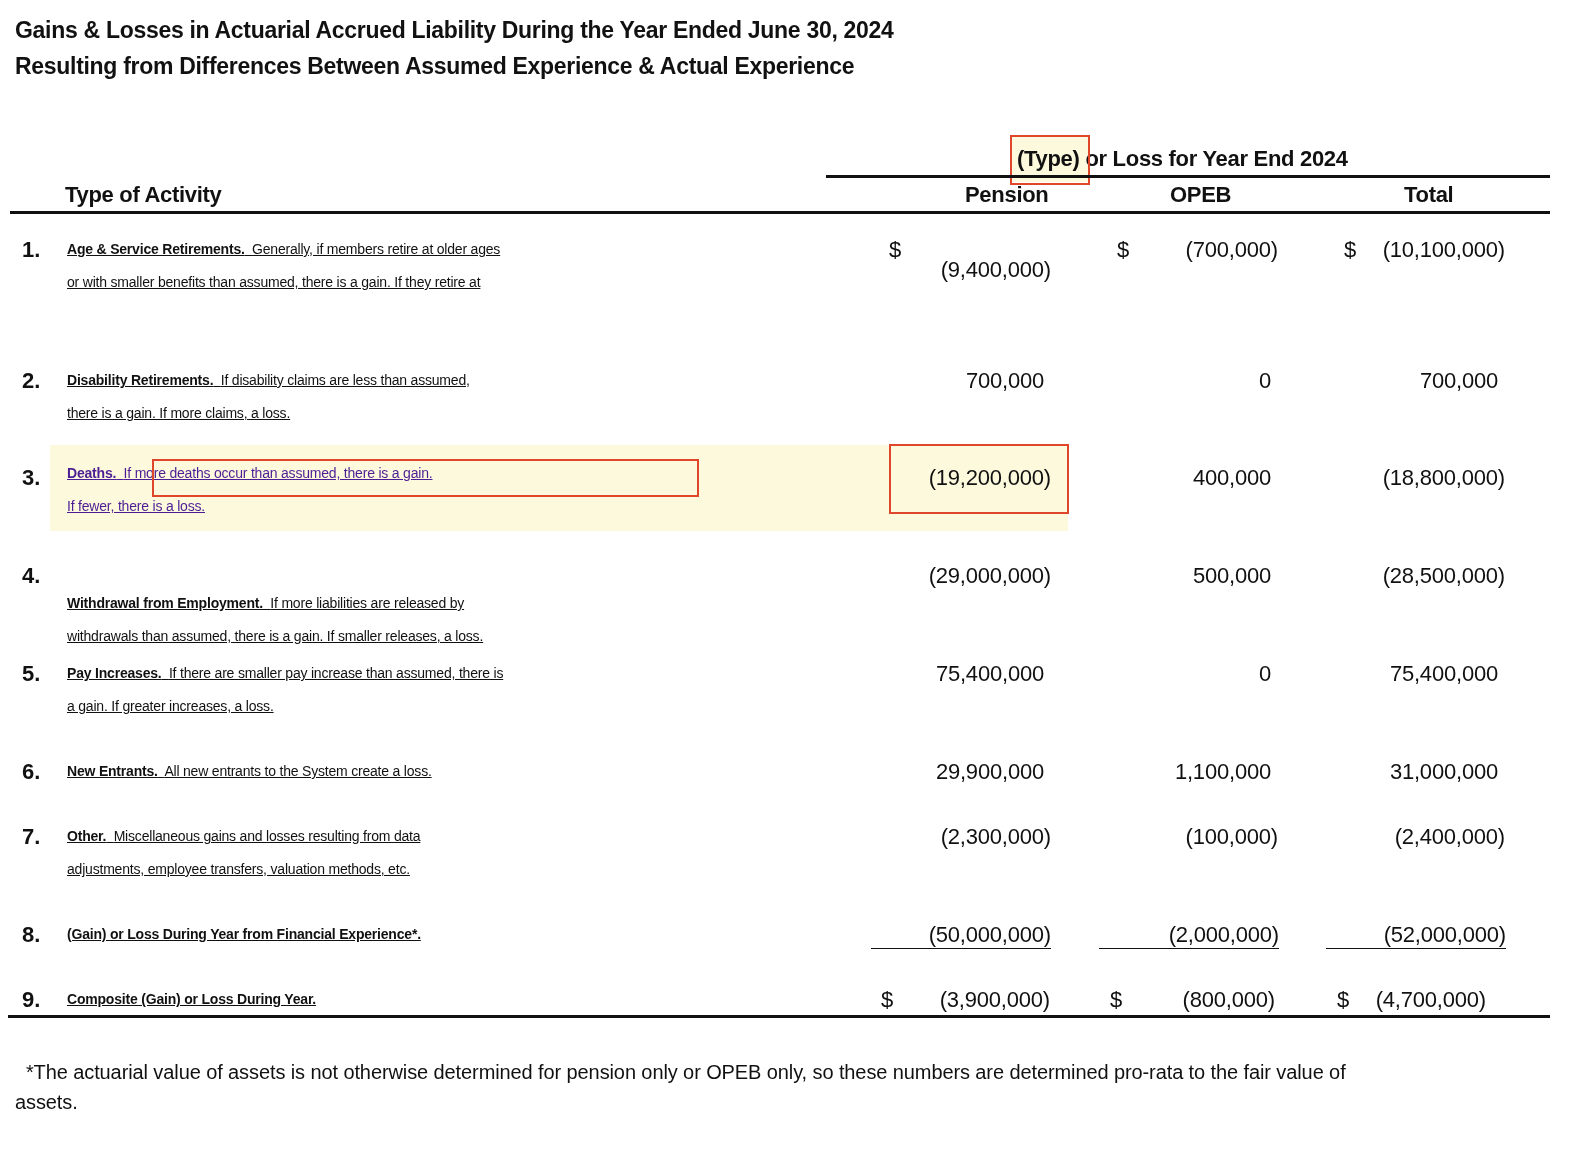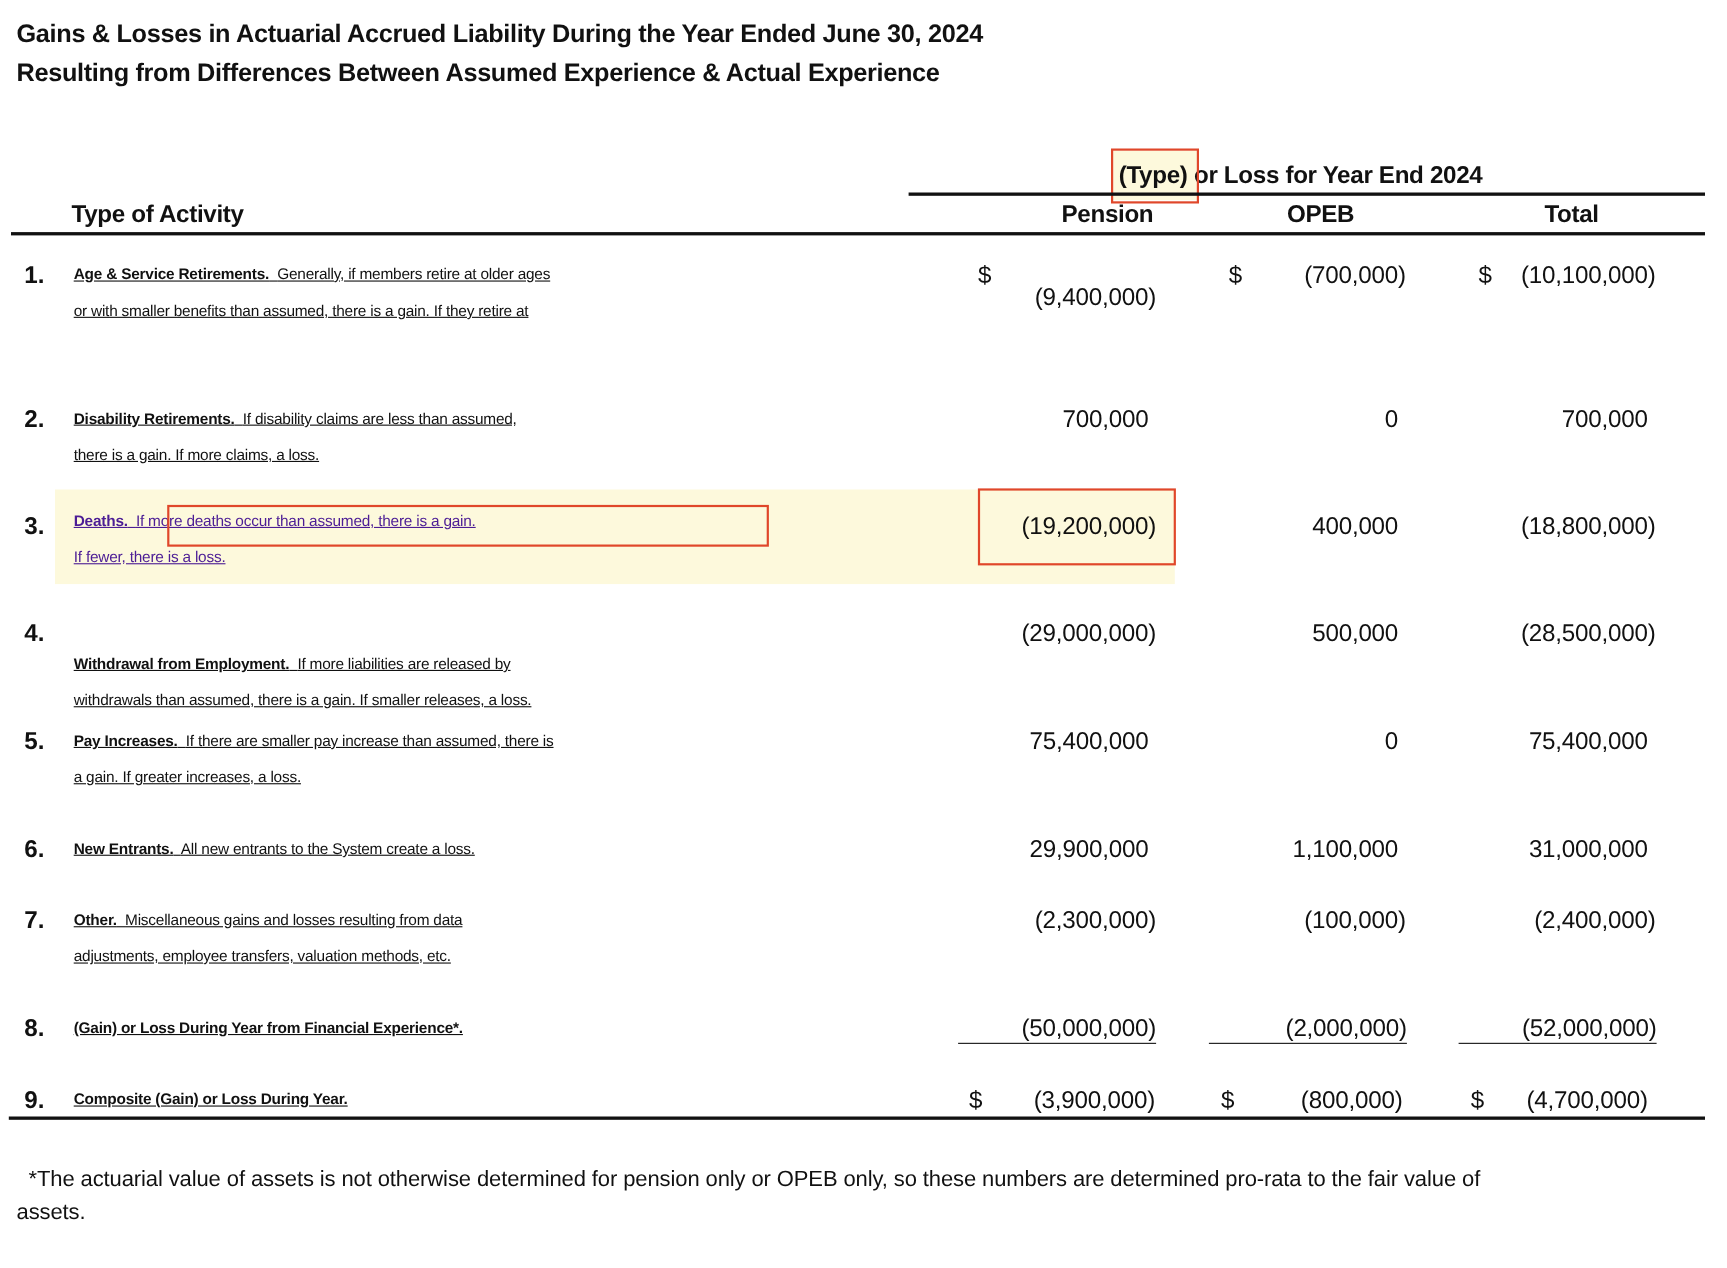--- a/index.html
+++ b/index.html
@@ -136,20 +136,20 @@
 <div>
   <div class="num" style="left:22px; top:987px;">9.</div>
   <div class="desc" style="top:983px;">
     <b>Composite (Gain) or Loss During Year.</b>
   </div>
   <div class="dollar" style="left:881px; top:987px;">$</div>
   <div class="val" style="right:520px; top:987px;">(3,900,000)</div>
   <div class="dollar" style="left:1110px; top:987px;">$</div>
   <div class="val" style="right:295px; top:987px;">(800,000)</div>
   <div class="dollar" style="left:1337px; top:987px;">$</div>
-  <div class="val" style="right:72px; top:987px;margin-left:33px;">(4,700,000)</div>
+  <div class="val" style="right:84px; top:987px;margin-left:33px;">(4,700,000)</div>
 </div>
 <div class="hline" style="left:8px; top:1015px; width:1542px;"></div>
 
 <div class="footnote">
   <span style="white-space:pre">  *The actuarial value of assets is not otherwise determined for pension only or OPEB only, so these numbers are determined pro-rata to the fair value of</span><br>
   <span>assets.</span>
 </div>
 
 </body></html>

